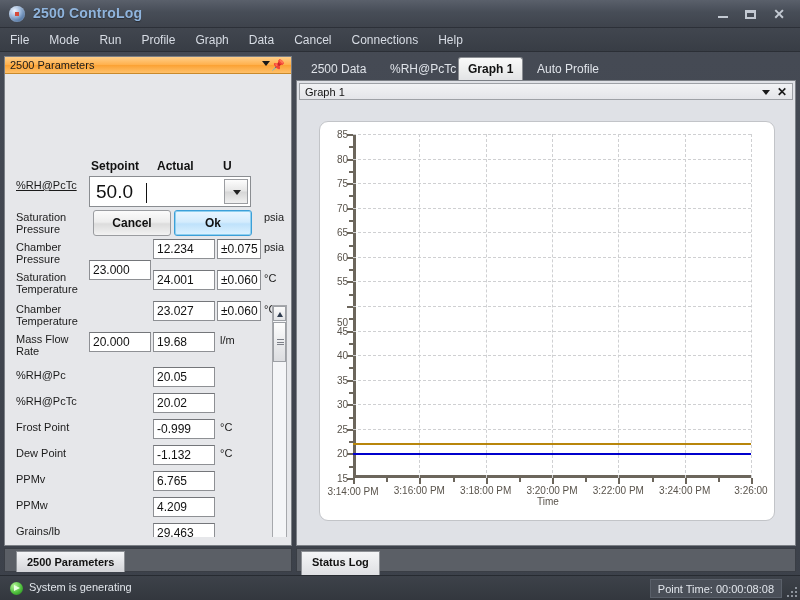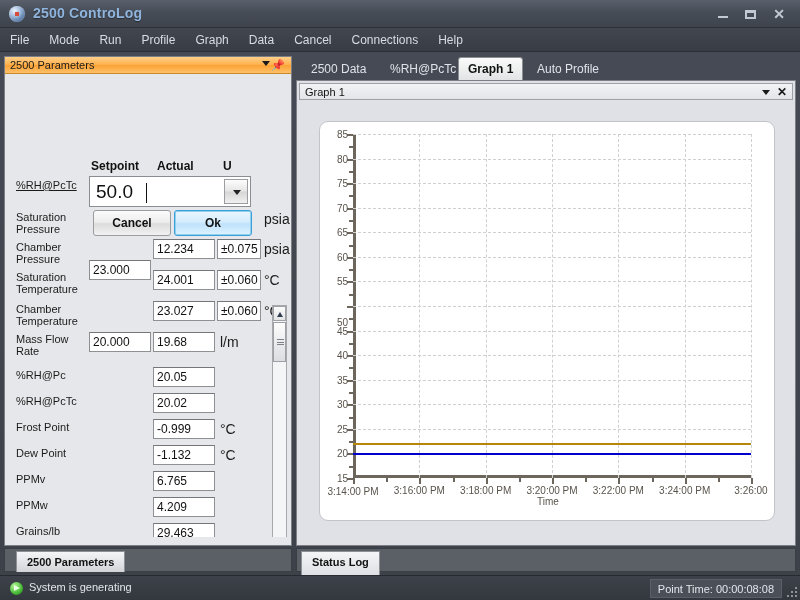--- a/index.html
+++ b/index.html
@@ -93,21 +93,21 @@
 
   .col-hdr { position:absolute; font-weight:bold; font-size:12px; color:#111; }
   #hdr-setpoint { left:85px; top:84px; }
   #hdr-actual { left:151px; top:84px; }
   #hdr-u { left:217px; top:84px; }
 
   .prow-label {
     position:absolute; left:10px; font-size:11px; color:#1b1b1b; line-height:12px; width:74px;
   }
   .prow-label.lnk { color:#1b1b1b; text-decoration:underline; }
-  .unit-label { position:absolute; font-size:14px; color:#1b1b1b; }
+  .unit-label { position:absolute; font-size:11px; color:#1b1b1b; }
 
   .fld {
     position:absolute; height:20px; background:#ffffff;
     border:1px solid #8e9094; border-top-color:#74767a;
     font-size:12px; color:#111; padding:2px 3px 0 3px; line-height:15px;
   }
   .fld.sp { left:83px; width:62px; }
   .fld.ac { left:147px; width:62px; }
   .fld.u  { left:211px; width:44px; }
 

